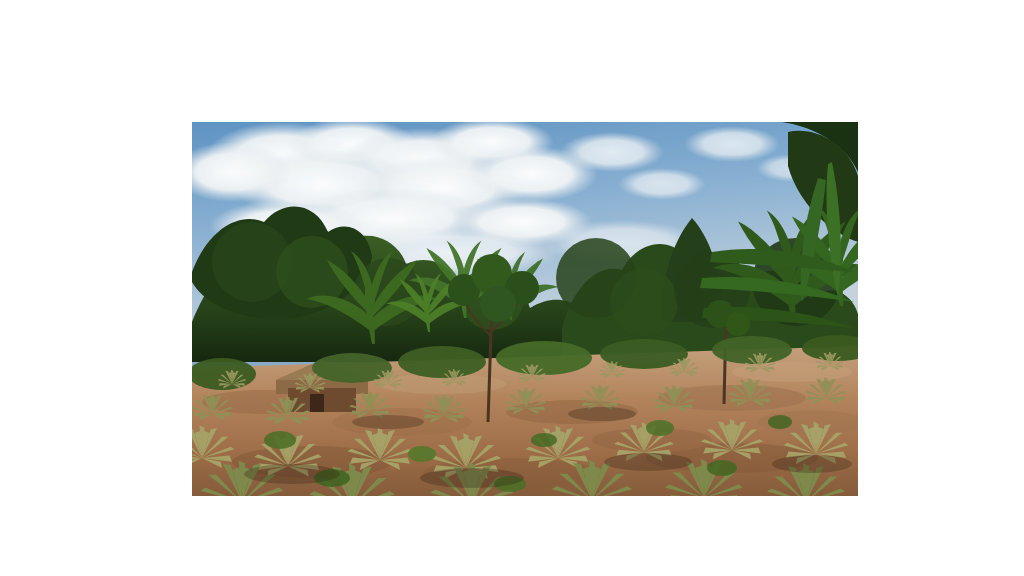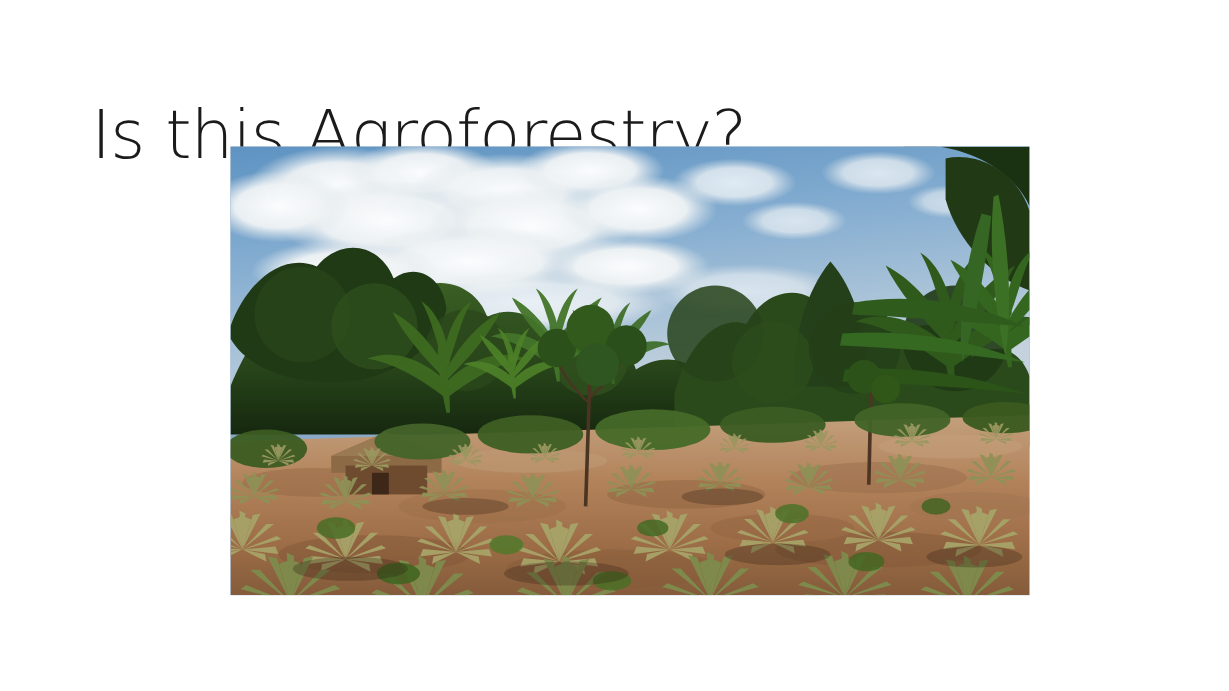--- a/index.html
+++ b/index.html
@@ -54,21 +54,20 @@
     display: block;
     width: 666px;
     height: 374px;
   }
 </style>
 </head>
 <body style="background: rgb(255, 255, 255);">
 
 <div class="slide">
 
-  <h1 class="slide-title" style="color: rgb(27, 27, 27);">Is this Agroforestry?</h1>
 
   <div class="photo-frame" title="Tropical agroforestry plot: rows of pineapple plants growing on bare reddish-brown soil in the foreground, with banana plants, scattered shade trees, a thatched-roof hut in the mid-ground, and dense green tree canopy under a blue sky with white cumulus clouds.">
 
     <svg viewBox="0 0 666 374" preserveAspectRatio="none">
       <defs>
         <linearGradient id="skyGrad" x1="0" y1="0" x2="0.3" y2="1">
           <stop offset="0%" stop-color="#5e93c2"></stop>
           <stop offset="45%" stop-color="#86aed1"></stop>
           <stop offset="100%" stop-color="#c3d2dd"></stop>
         </linearGradient>

